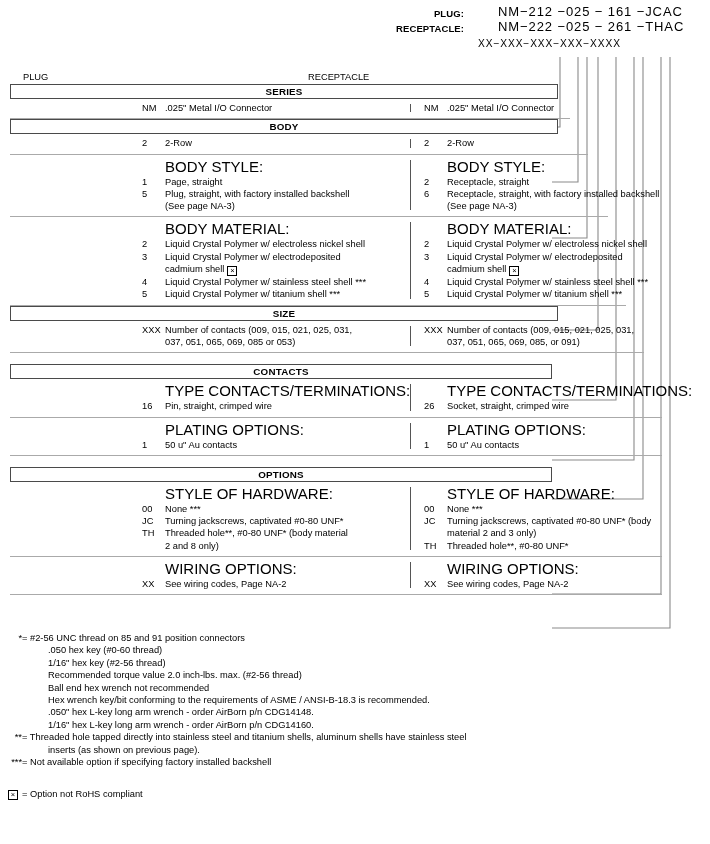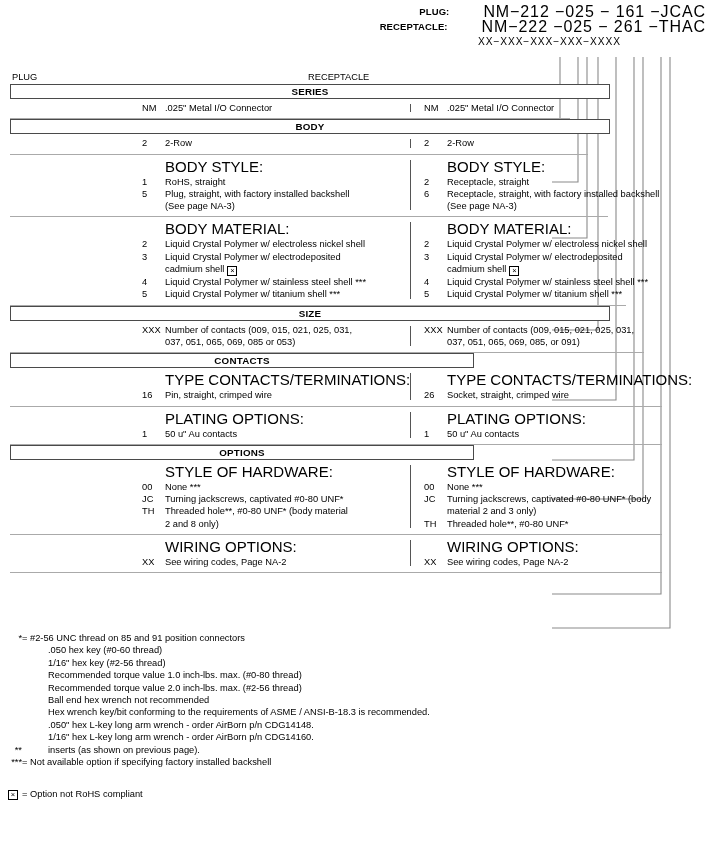--- a/index.html
+++ b/index.html
@@ -20,50 +20,50 @@
 
   
   #pn-block {
     position: absolute;
     top: 4px;
     left: 330px;
     width: 376px;
   }
   .pn-row {
     display: flex;
-    align-items: center;
+    align-items: flex-end;
     height: 15px;
   }
   .pn-label {
     width: 148px;
     text-align: right;
     font-weight: bold;
     font-size: 9.5px;
     letter-spacing: 0.1px;
     padding-right: 14px;
     box-sizing: border-box;
   }
   .pn-value {
-    font-size: 16px;
+    font-size: 13px;
     letter-spacing: 0.9px;
     white-space: pre;
     padding-left: 20px;
   }
   .pn-mask {
     font-size: 10.2px;
     letter-spacing: 0.9px;
     white-space: pre;
   }
 
   
   .col-caption {
     position: absolute;
     font-size: 9.3px;
   }
-  #cap-plug { left: 12px;  top: 72px; }
+  #cap-plug { left: 23px;  top: 72px; }
   #cap-rcpt { left: 308px; top: 72px; }
 
   
   #stack {
     position: absolute;
     left: 0;
     top: 84px;
     width: 710px;
   }
 
@@ -73,22 +73,22 @@
     height: 15px;
     line-height: 14px;
     text-align: center;
     font-weight: bold;
     font-size: 9.8px;
     letter-spacing: 0.2px;
     margin: 0 0 0 10px;
     background: #ffffff;
     box-sizing: border-box;
   }
-  .sec-bar.w-narrow { width: 600px; }
-  .sec-bar.w-wide   { width: 464px; }
+  .sec-bar.w-narrow { width: 548px; }
+  .sec-bar.w-wide   { width: 542px; margin-top: 11px; }
 
   
   .group { position: relative; }
 
   
   .hline {
     border-top: 1.1px solid #aaaaaa;
     margin-left: 10px;
     height: 0;
   }
@@ -275,21 +275,21 @@
         </div>
       </div>
     </div>
     <div class="hline w2"></div>
 
     <div class="opt-row">
       <div class="pane left">
         <div class="heading">BODY STYLE:</div>
         <div class="item">
           <span class="code">1</span>
-          <span class="desc">RoHS, straight</span>
+          <span class="desc">Page, straight</span>
         </div>
         <div class="item">
           <span class="code">5</span>
           <span class="desc">
             <span>Plug, straight, with factory installed backshell</span>
             <span class="cont">(See page NA-3)</span>
           </span>
         </div>
       </div>
       <div class="pane right">
@@ -488,32 +488,32 @@
 </div>
 
 <div id="notes">
 
   <div class="note">
     <span class="marker" style="width:14px">*</span>
     <span class="body">
       <span>= #2-56 UNC thread on 85 and 91 position connectors</span>
       <span class="cont sub-line">.050 hex key (#0-60 thread)</span>
       <span class="cont sub-line">1/16" hex key (#2-56 thread)</span>
-      <span class="cont sub-line">Recommended torque value 1.0 inch-lbs. max. (#0-80 thread)</span>
       <span class="cont sub-line">Recommended torque value 2.0 inch-lbs. max. (#2-56 thread)</span>
       <span class="cont sub-line">Ball end hex wrench not recommended</span>
       <span class="cont sub-line">Hex wrench key/bit conforming to the requirements of ASME / ANSI-B-18.3 is recommended.</span>
       <span class="cont sub-line">.050" hex L-key long arm wrench - order AirBorn p/n CDG14148.</span>
       <span class="cont sub-line">1/16" hex L-key long arm wrench - order AirBorn p/n CDG14160.</span>
     </span>
   </div>
 
   <div class="note">
     <span class="marker" style="width:14px">**</span>
     <span class="body">
+      <span>= Threaded hole tapped directly into stainless steel and titanium shells, aluminum shells have stainless steel</span>
       <span class="cont sub-line">inserts (as shown on previous page).</span>
     </span>
   </div>
 
   <div class="note">
     <span class="marker" style="width:14px">***</span>
     <span class="body">
       <span>= Not available option if specifying factory installed backshell</span>
     </span>
   </div>

